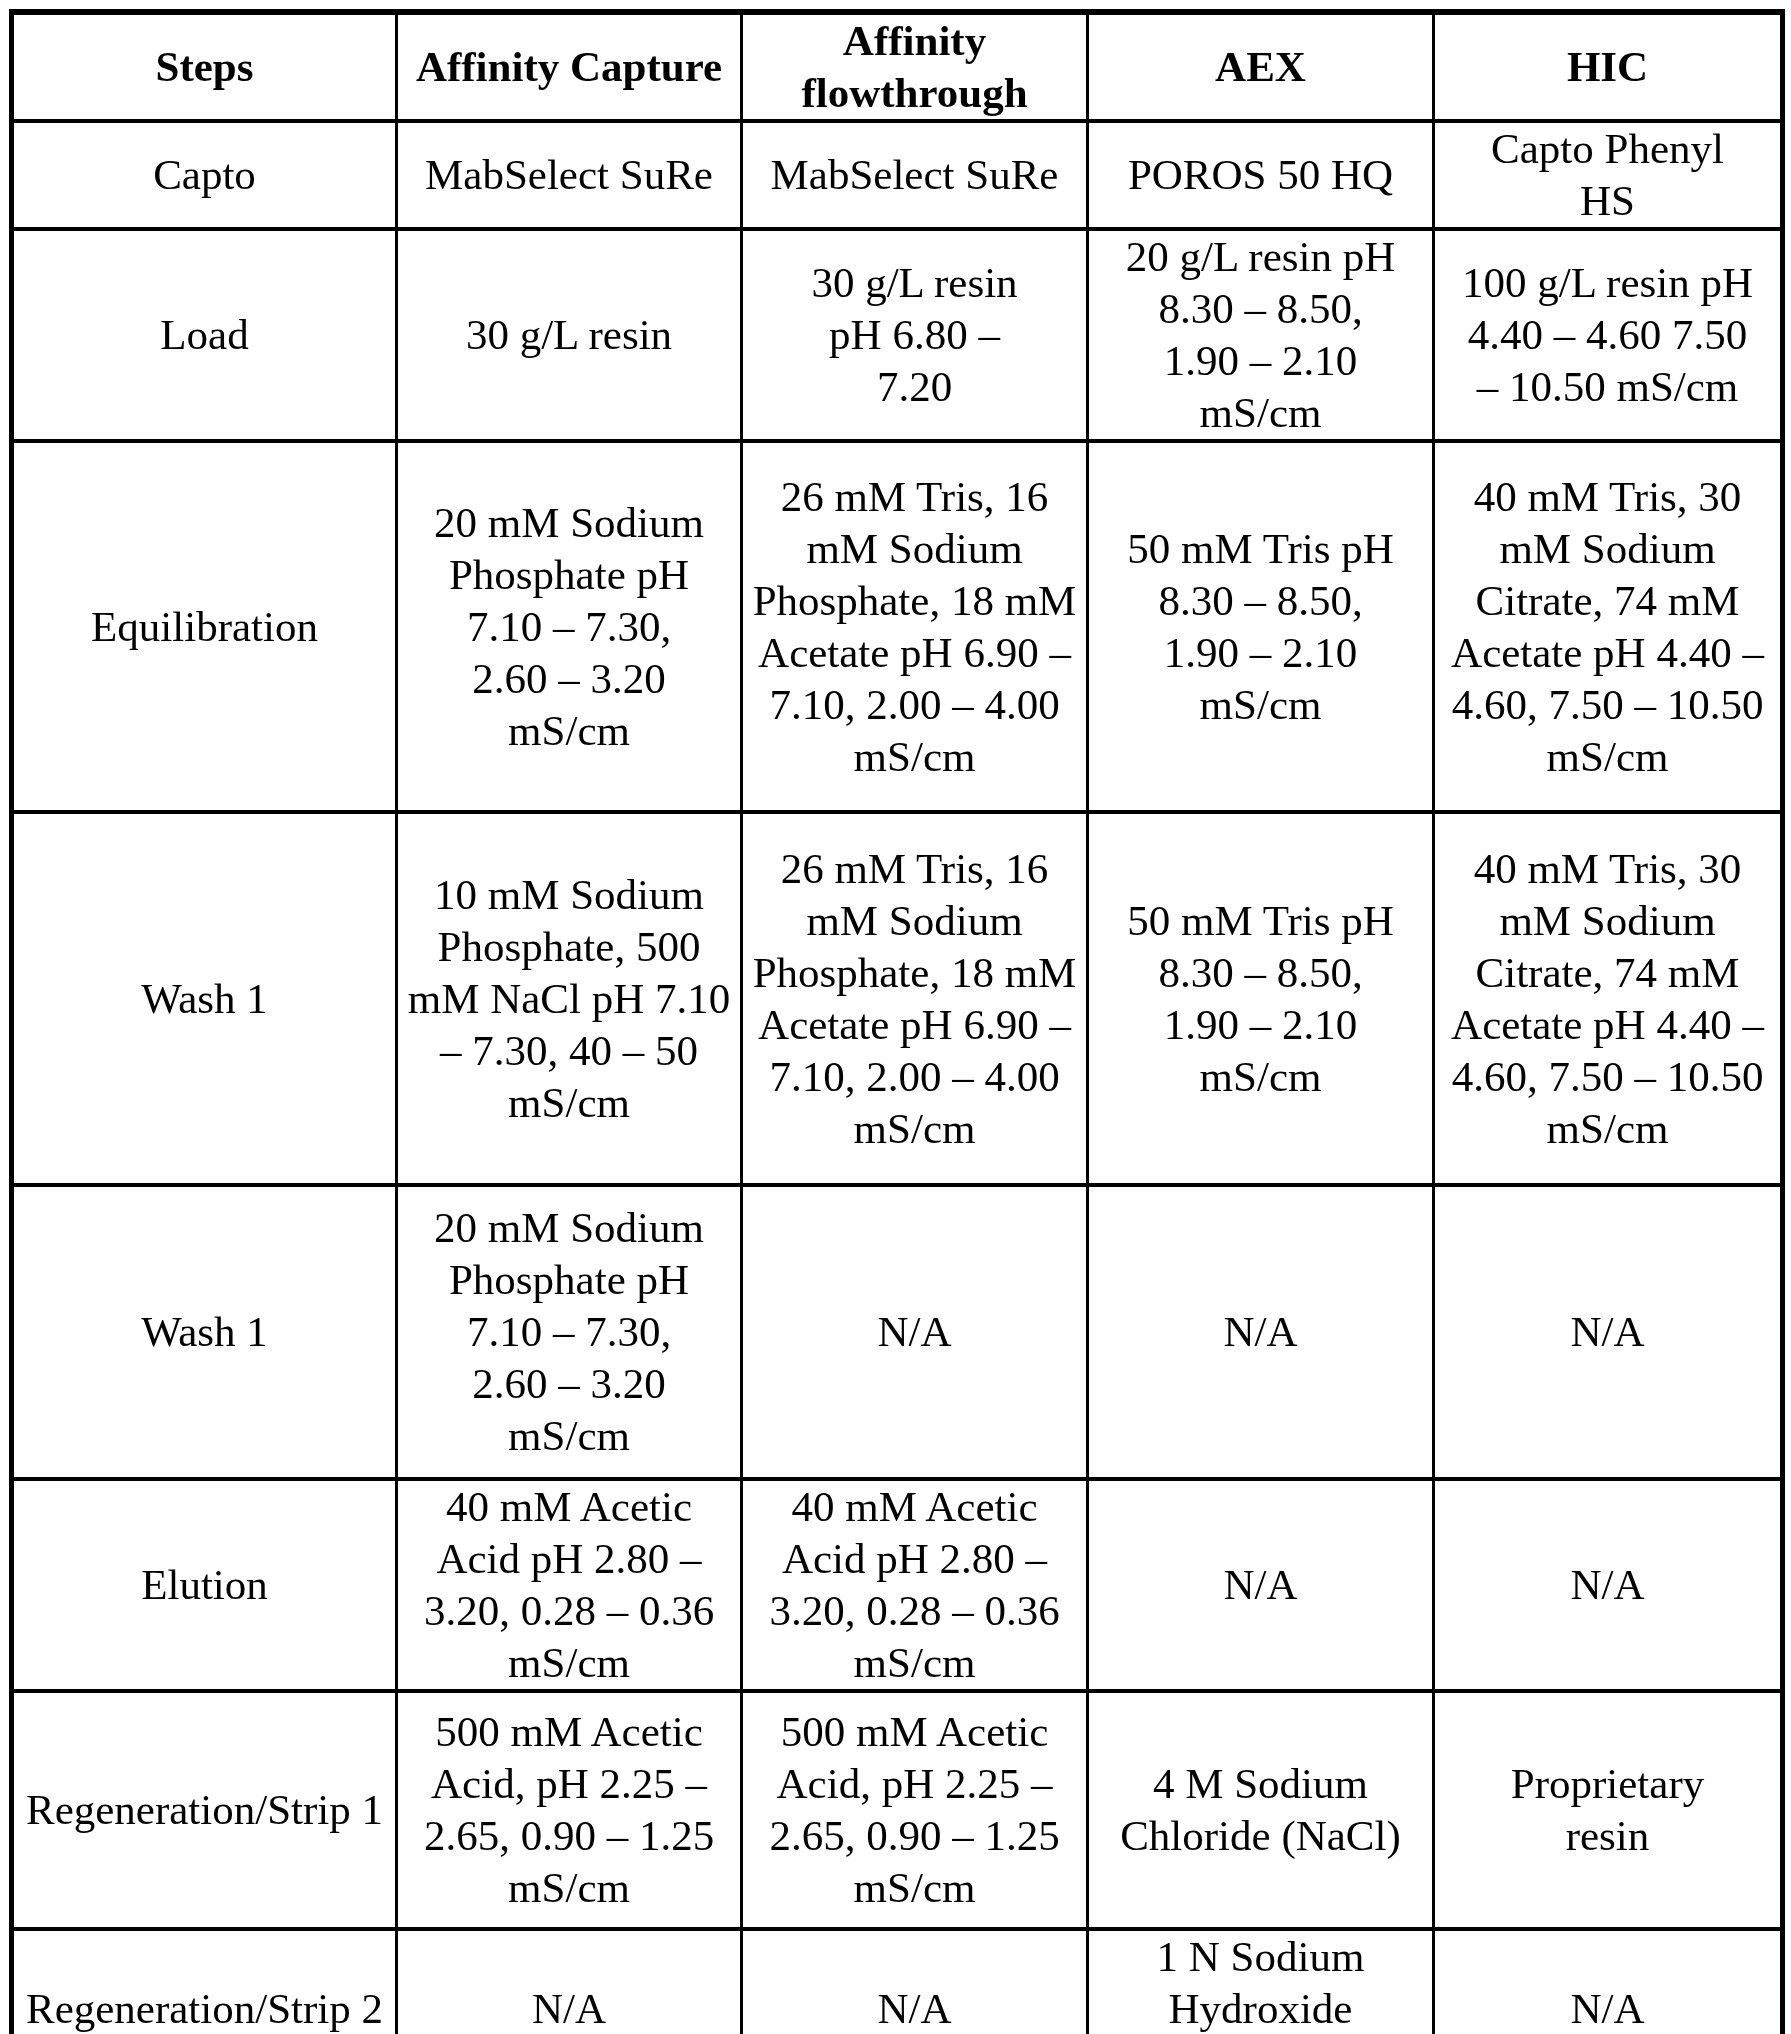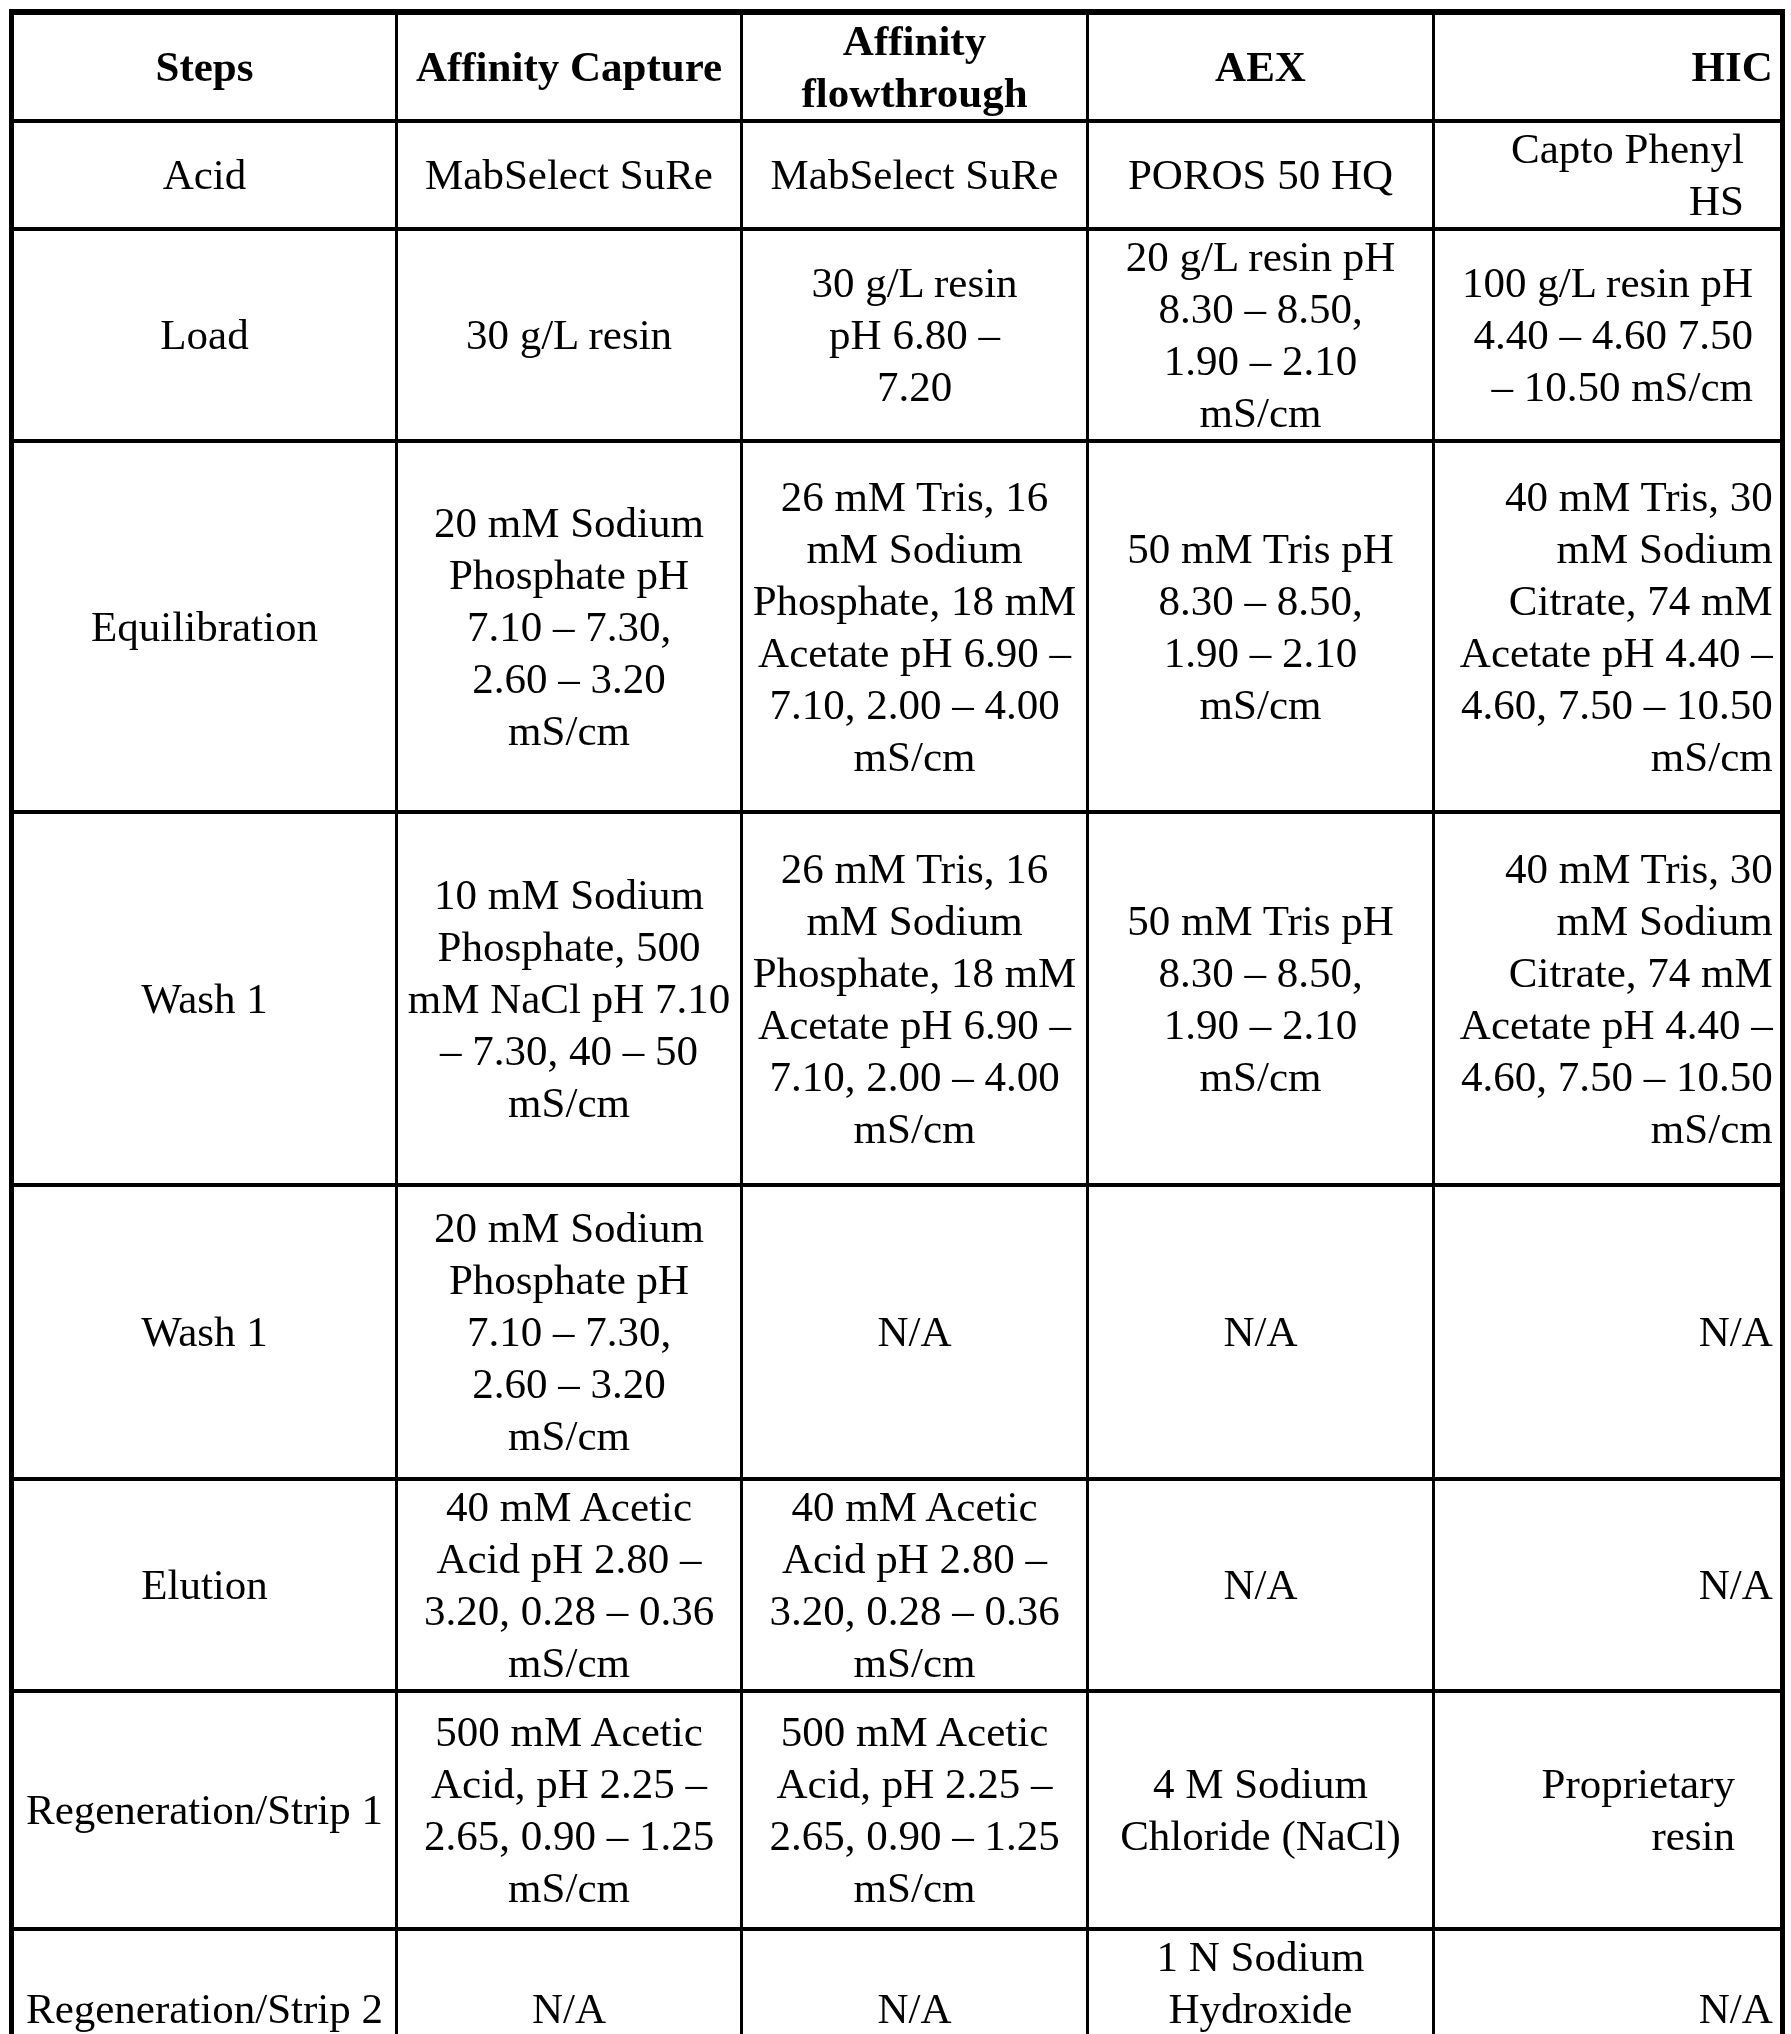--- a/index.html
+++ b/index.html
@@ -21,21 +21,21 @@
     border-bottom: 4.5px solid #000;
     text-align: center;
     vertical-align: middle;
     padding: 0 7.3px;
     overflow: hidden;
   }
   table.grid th { font-weight: bold; }
   table.grid tr:first-child th { border-top-width: 6.4px; }
   table.grid tr:last-child td { border-bottom-width: 6.4px; }
   table.grid td:first-child, table.grid th:first-child { border-left-width: 5.5px; }
-  table.grid td:last-child, table.grid th:last-child { border-right-width: 5.5px; text-align: right; }
+  table.grid td:last-child, table.grid th:last-child { border-right-width: 5.5px; }
 </style>
 </head>
 <body>
 
 <table class="grid">
   <colgroup>
     <col style="width:385px">
     <col style="width:345px">
     <col style="width:346px">
     <col style="width:346px">
@@ -43,21 +43,21 @@
   </colgroup>
   <tbody>
       <tr style="height:107px">
     <th>Steps</th>
     <th>Affinity Capture</th>
     <th>Affinity flowthrough</th>
     <th>AEX</th>
     <th>HIC</th>
   </tr>
   <tr style="height:106px">
-    <td>Acid</td>
+    <td>Capto</td>
     <td>MabSelect SuRe</td>
     <td>MabSelect SuRe</td>
     <td>POROS 50 HQ</td>
     <td style="padding:0 36px">Capto Phenyl HS</td>
   </tr>
   <tr style="height:212px">
     <td>Load</td>
     <td>30 g/L resin</td>
     <td style="padding:0 55px">30 g/L resin pH 6.80 – 7.20</td>
     <td style="padding:0 27px">20 g/L resin pH 8.30 – 8.50, 1.90 – 2.10 mS/cm</td>

